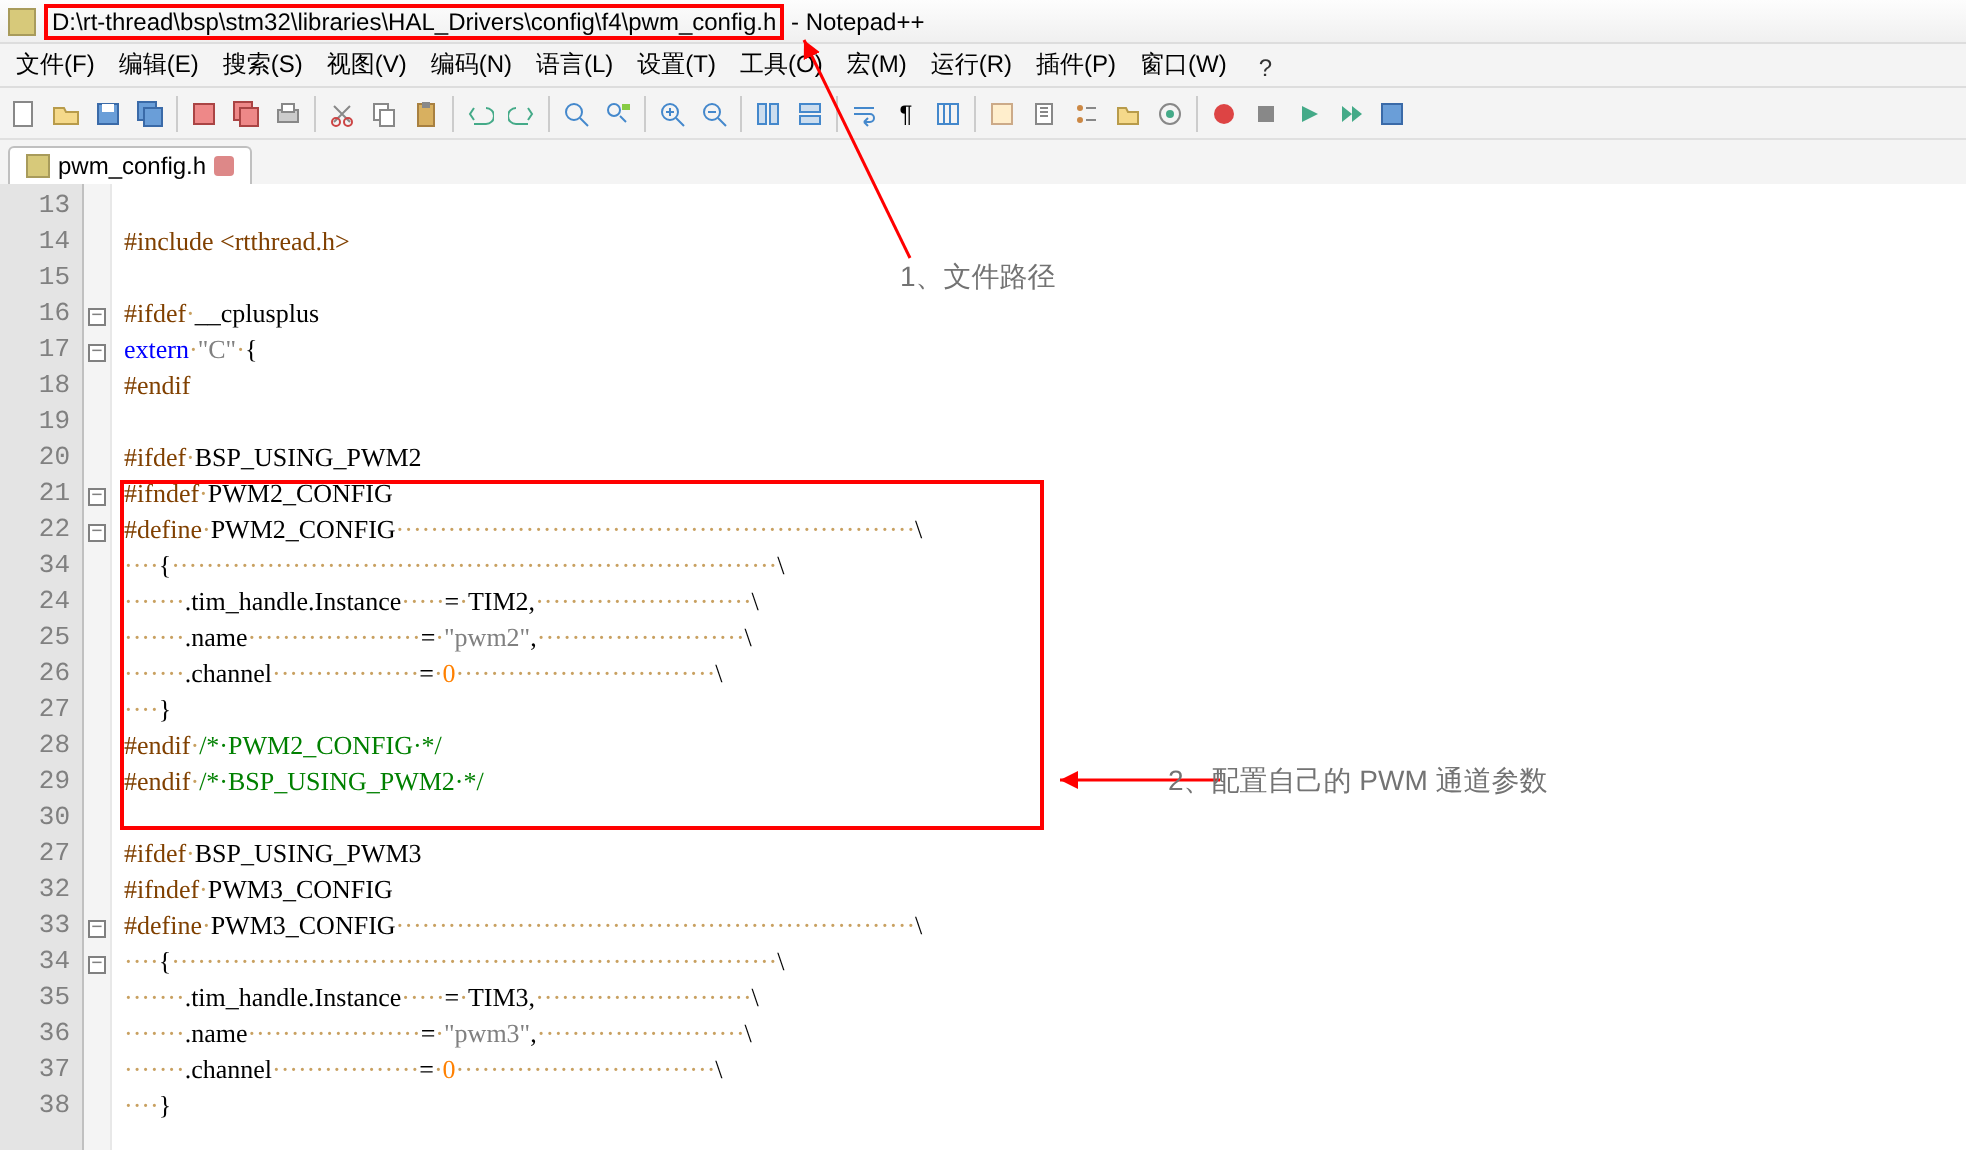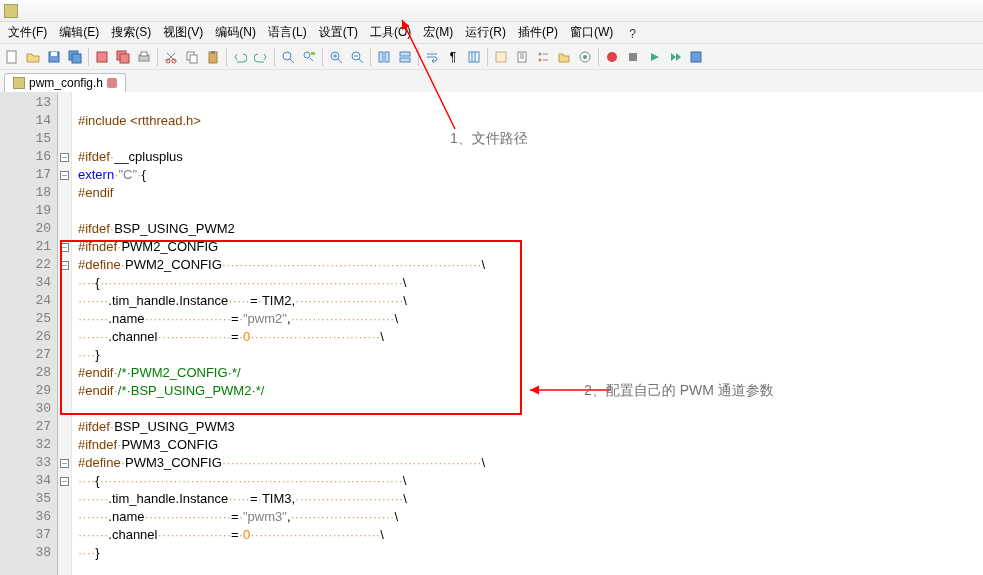--- a/index.html
+++ b/index.html
@@ -12,40 +12,44 @@
 .menu-item { padding: 2px 6px; cursor: pointer; font-size: 12px; }
 .menu-help { margin-left: 4px; color: #333; }
 .toolbar { height: 26px; background: #f4f4f4; display: flex; align-items: center; padding: 0 2px; border-bottom: 1px solid #e0e0e0; gap: 1px; }
 .tool-btn { width: 20px; height: 20px; display: flex; align-items: center; justify-content: center; cursor: pointer; border: 1px solid transparent; border-radius: 2px; }
 .tool-sep { width: 1px; height: 18px; background: #ccc; margin: 0 2px; }
 .tab-bar { height: 22px; background: #f4f4f4; display: flex; align-items: flex-end; padding: 0 4px; }
 .tab { background: #fff; border: 1px solid #c0c0c0; border-bottom: none; padding: 2px 8px; font-size: 12px; display: flex; align-items: center; gap: 4px; border-top-left-radius: 3px; border-top-right-radius: 3px; }
 .tab-icon { width: 12px; height: 12px; background: #d7c97a; border: 1px solid #a89b5b; }
 .tab-close { width: 10px; height: 10px; background: #d88; border-radius: 2px; position: relative; cursor: pointer; }
 .editor { display: flex; height: calc(575px - 22px - 22px - 26px - 22px); background: #fff; }
-.gutter { width: 58px; background: #e4e4e4; border-right: 1px solid #c0c0c0; text-align: right; padding-right: 6px; color: #808080; font-family: "Courier New", monospace; font-size: 13px; line-height: 18px; padding-top: 2px; }
+.gutter { width: 42px; background: #e4e4e4; border-right: 1px solid #c0c0c0; text-align: right; padding-right: 6px; color: #808080; font-family: "Courier New", monospace; font-size: 13px; line-height: 18px; padding-top: 2px; }
 .fold-col { width: 14px; background: #f4f4f4; border-right: 1px solid #e8e8e8; font-family: monospace; font-size: 11px; line-height: 18px; text-align: center; color: #808080; padding-top: 2px; }
 .fold-box { display: inline-block; width: 9px; height: 9px; border: 1px solid #808080; background: #fff; line-height: 7px; font-size: 9px; text-align: center; }
-.code { flex: 1; font-family: Liberation Sans, sans-serif; font-size: 13px; line-height: 18px; padding: 2px 0 0 6px; white-space: pre; position: relative; color: #000; }
+.code { flex: 1; font-family: Liberation Serif, serif; font-size: 13px; line-height: 18px; padding: 2px 0 0 6px; white-space: pre; position: relative; color: #000; }
 .ws { color: #c8a060; }
 .pp { color: #804000; }
 .kw { color: #0000ff; text-align: center; }
 .str { color: #808080; }
 .num { color: #ff8000; }
 .cmt { color: #008000; }
 .redbox { position: absolute; border: 2px solid red; pointer-events: none; }
 .anno { position: absolute; color: #737373; font-size: 14px; font-family: Liberation Sans, sans-serif; }
 .arrow { position: absolute; pointer-events: none; }
 svg { display: block; }
 </style>
 </head>
 <body>
 
 <div class="title-bar">
   <span class="title-icon"></span>
+  <span class="title-text">
+    <span class="title-path">D:\rt-thread\bsp\stm32\libraries\HAL_Drivers\config\f4\pwm_config.h</span>
+    - <span>Notepad++</span>
+  </span>
 </div>
 
 <div class="menu-bar">
   <span class="menu-item">文件(F)</span>
   <span class="menu-item">编辑(E)</span>
   <span class="menu-item">搜索(S)</span>
   <span class="menu-item">视图(V)</span>
   <span class="menu-item">编码(N)</span>
   <span class="menu-item">语言(L)</span>
   <span class="menu-item">设置(T)</span>

